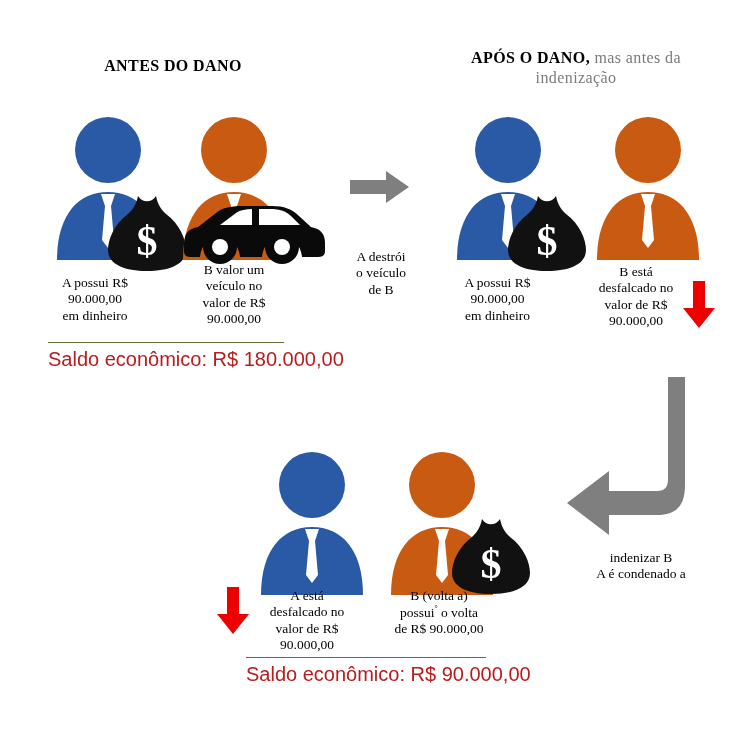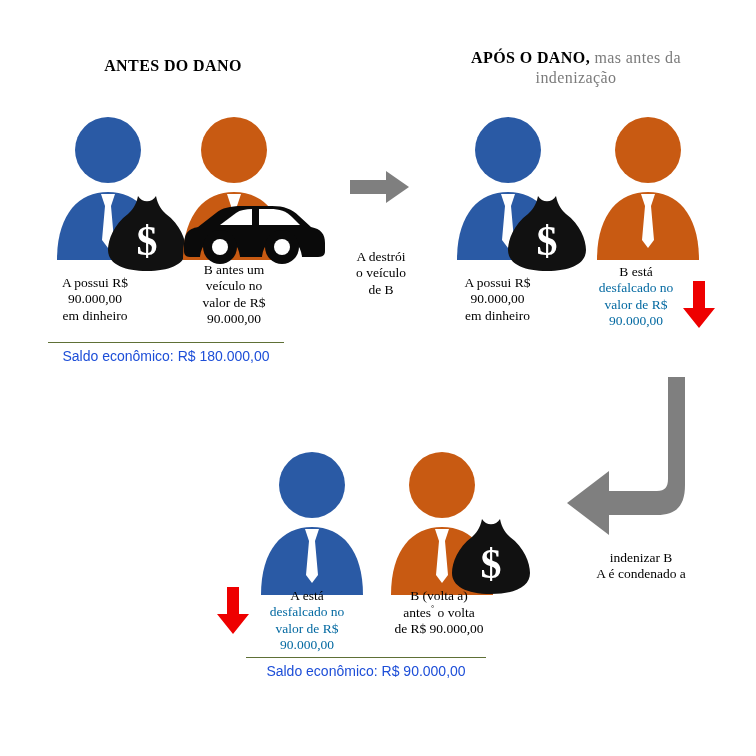--- a/index.html
+++ b/index.html
@@ -39,34 +39,34 @@
   }
 
   
   .caption {
     font-family: "Liberation Serif", "DejaVu Serif", serif;
     font-size: 13.5px;
     line-height: 1.22;
     text-align: center;
     color: #000;
   }
-  .caption .red { color: #0369a1; }
+  .caption .red { color: #000000; }
   .caption .sup { font-size: 8px; vertical-align: super; }
 
   
   .balance-wrap { }
   .balance-rule {
     border-top: 1.4px solid #5e7036;
     width: 100%;
     height: 0;
   }
   .balance-text {
     font-family: "Liberation Sans", "DejaVu Sans", sans-serif;
-    font-size: 14px;
-    color: #1d4ed8;
+    font-size: 20px;
+    color: #b91c1c;
     padding-top: 5px;
     text-align: center;
     white-space: nowrap;
   }
 
   
   .person { display: block; }
 
   
   .moneybag { display: block; }
@@ -119,21 +119,21 @@
       <circle cx="40" cy="44" r="17" fill="#0a0a0a"></circle>
       <circle cx="40" cy="44" r="8" fill="#ffffff"></circle>
       <circle cx="102" cy="44" r="17" fill="#0a0a0a"></circle>
       <circle cx="102" cy="44" r="8" fill="#ffffff"></circle>
       <path d="M40 22 L56 10 C60 7 66 6 72 6 L72 22 Z" fill="#ffffff"></path>
       <path d="M79 6 L90 6 C100 6 106 8 112 14 L120 22 L79 22 Z" fill="#ffffff"></path>
     </svg>
   </div>
 
   <div class="abs caption" style="left:180px; top:262px; width:108px;">
-    <div>B antes um</div>
+    <div>B valor um</div>
     <div>veículo no</div>
     <div>valor de R$</div>
     <div>90.000,00</div>
   </div>
 
   <div class="abs balance-wrap" style="left:48px; top:342px; width:236px;">
     <div class="balance-rule"></div>
     <div class="balance-text">Saldo econômico: R$ 180.000,00</div>
   </div>
 
@@ -236,21 +236,21 @@
 
   <div class="abs" style="left:450px; top:515px;">
     <svg class="moneybag" width="82" height="80" viewBox="0 0 82 80">
       <path d="M32 4 C30 14 26 18 22 22 C8 32 2 48 2 58 C2 71 16 79 41 79 C66 79 80 71 80 58 C80 48 74 32 60 22 C56 18 52 14 50 4 C46 11 36 11 32 4 Z" fill="#111111"></path>
       <text x="41" y="63" font-family="Liberation Serif, serif" font-size="42" font-weight="bold" fill="#ffffff" text-anchor="middle">$</text>
     </svg>
   </div>
 
   <div class="abs caption" style="left:374px; top:588px; width:130px;">
     <div>B (volta a)</div>
-    <div><span>antes</span><span class="sup">°</span><span> o volta</span></div>
+    <div><span>possui</span><span class="sup">°</span><span> o volta</span></div>
     <div>de R$ 90.000,00</div>
   </div>
 
   <div class="abs balance-wrap" style="left:246px; top:657px; width:240px;">
     <div class="balance-rule"></div>
     <div class="balance-text">Saldo econômico: R$ 90.000,00</div>
   </div>
 
 </div>
 

